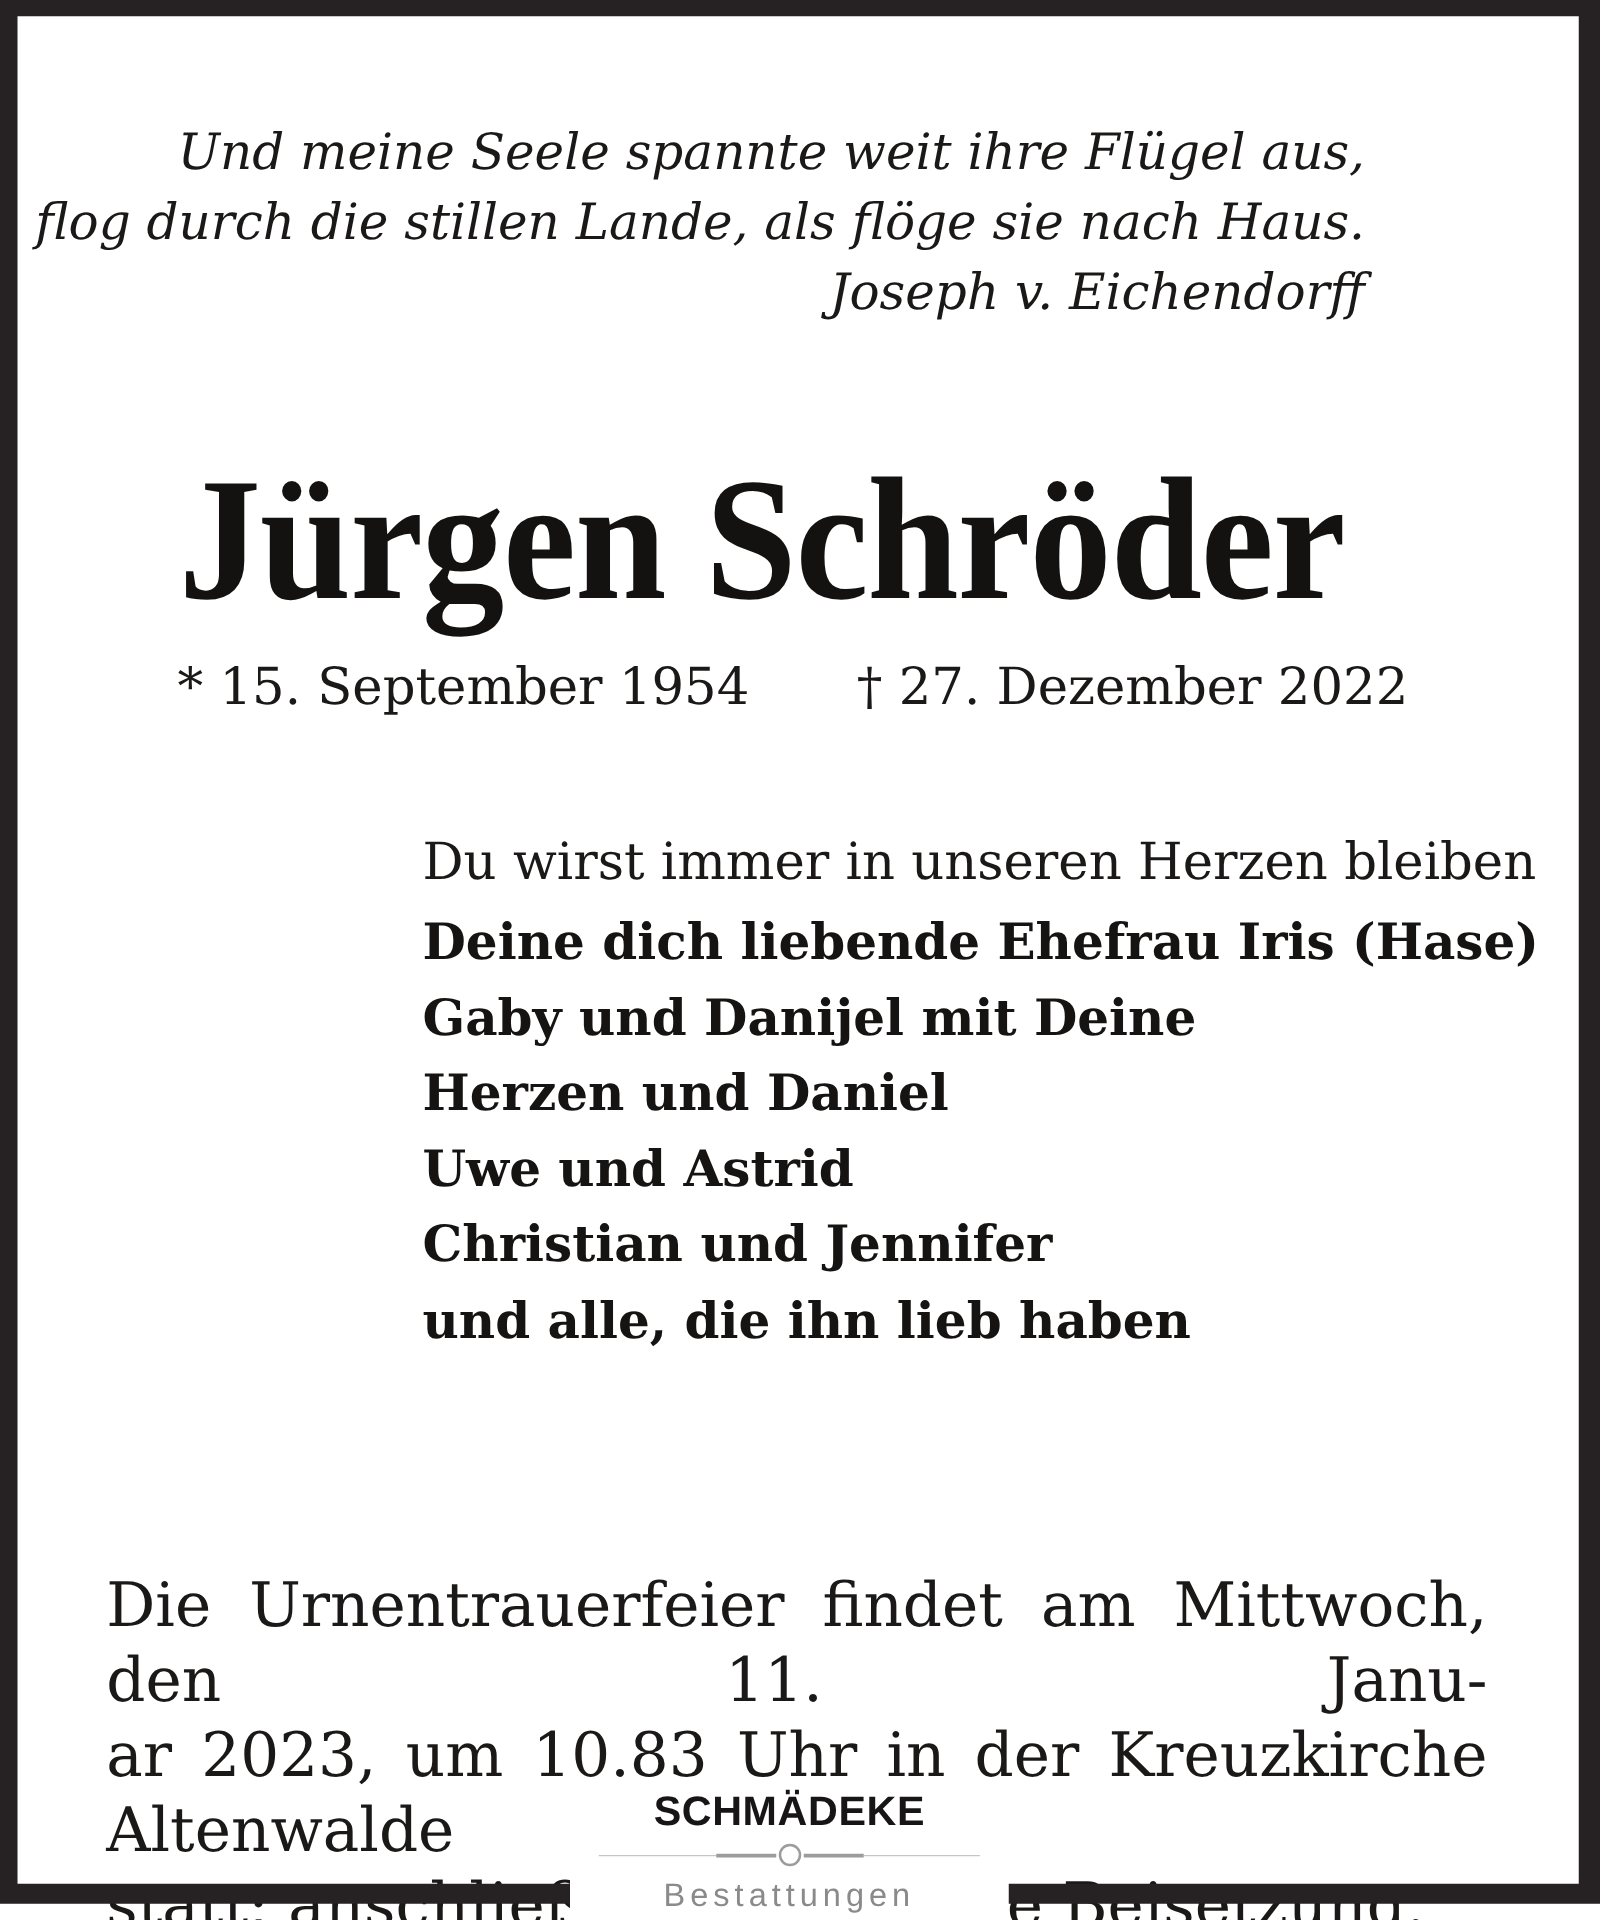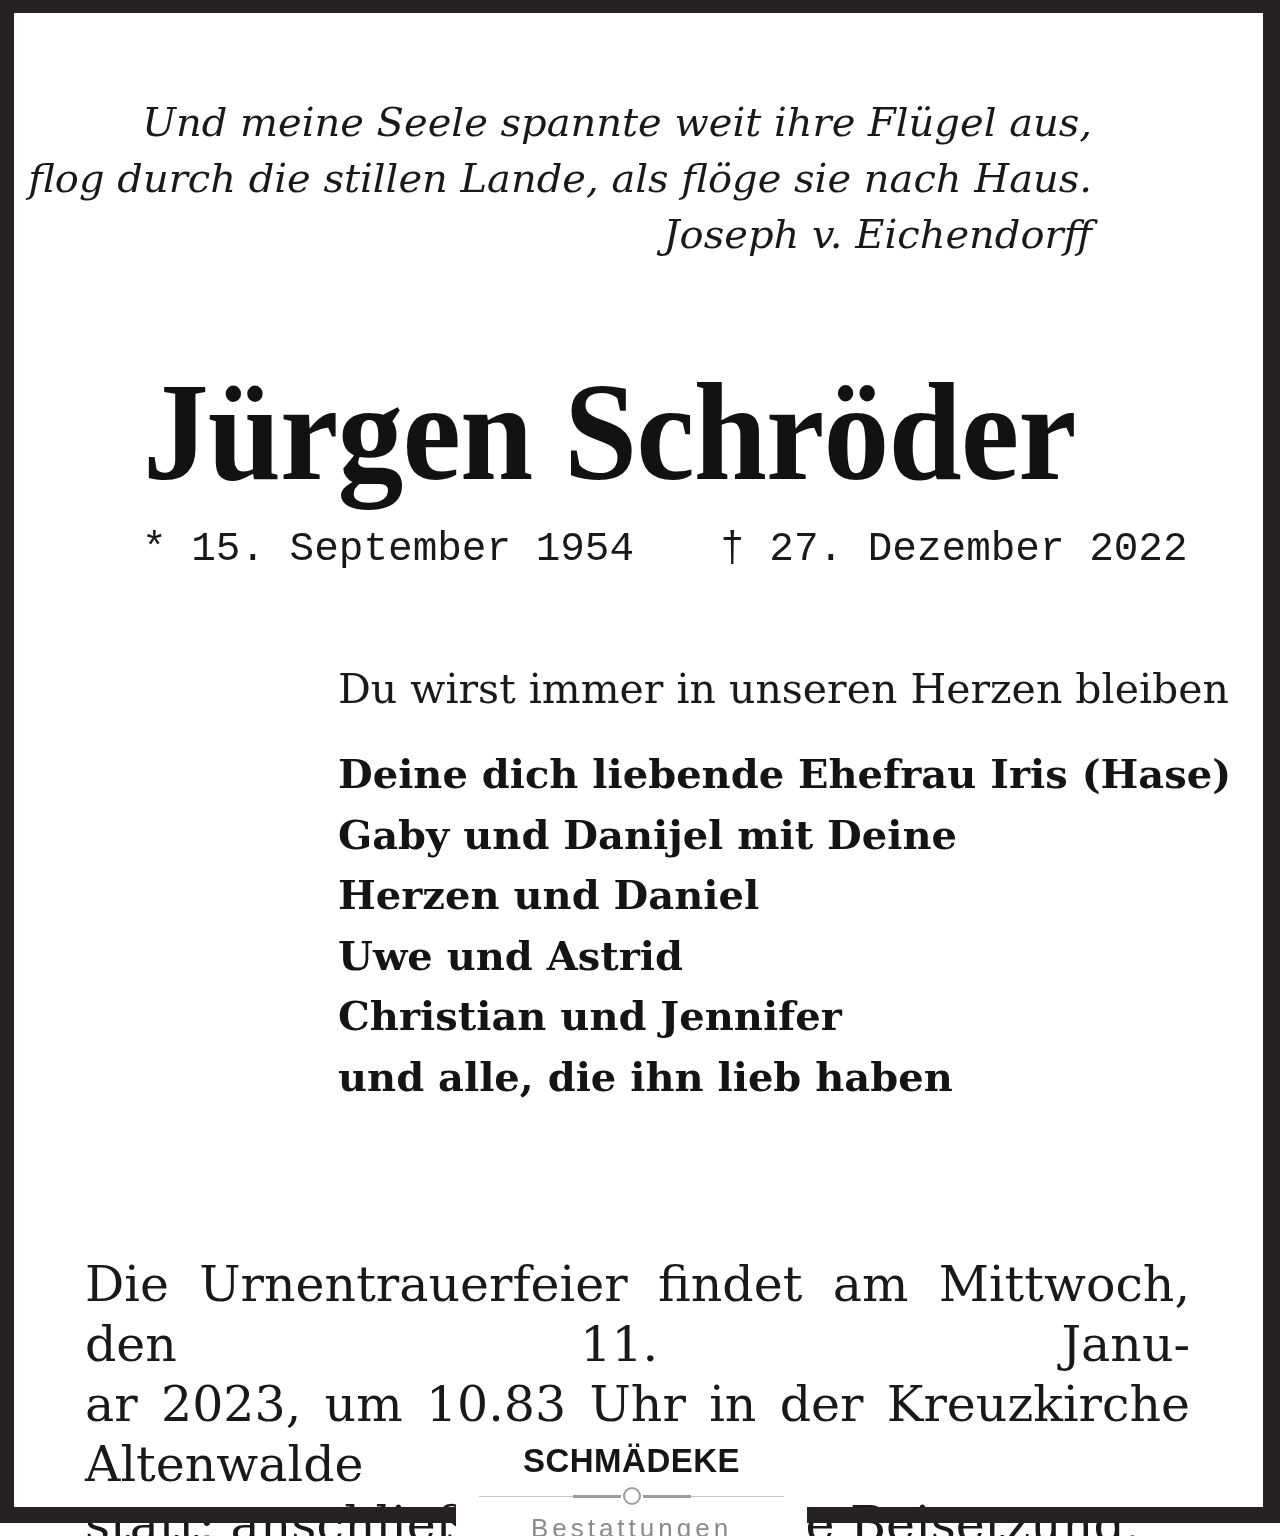--- a/index.html
+++ b/index.html
@@ -61,42 +61,40 @@
   
   .dates {
     position: absolute;
     left: 142px;
     top: 524px;
     display: flex;
     gap: 86px;
     font-size: 41px;
     line-height: 50px;
     white-space: nowrap;
-    font-family: Liberation Mono, monospace;
   }
 
   .dedication {
     position: absolute;
     left: 338px;
     top: 664px;
     font-size: 41px;
     line-height: 50px;
     white-space: nowrap;
   }
 
   .mourners {
     position: absolute;
     left: 338px;
     top: 724px;
     font-size: 40px;
     font-weight: bold;
     line-height: 60.5px;
     white-space: nowrap;
     color: #161413;
-    margin-top: 20px;
   }
 
   .funeral {
     position: absolute;
     left: 85px;
     top: 1255px;
     width: 1105px;
     font-size: 49px;
     line-height: 60px;
   }
@@ -112,21 +110,21 @@
     top: 1427px;
     width: 351px;
     height: 109px;
     background: #ffffff;
     z-index: 3;
     display: flex;
     flex-direction: column;
     align-items: center;
   }
   .logo-name {
-    margin-top: 14px;
+    margin-top: 2px;
     font-family: "Liberation Sans", sans-serif;
     font-weight: bold;
     font-size: 33px;
     line-height: 40px;
     letter-spacing: 0.5px;
     color: #171516;
     white-space: nowrap;
   }
   .logo-divider {
     margin-top: 6px;

